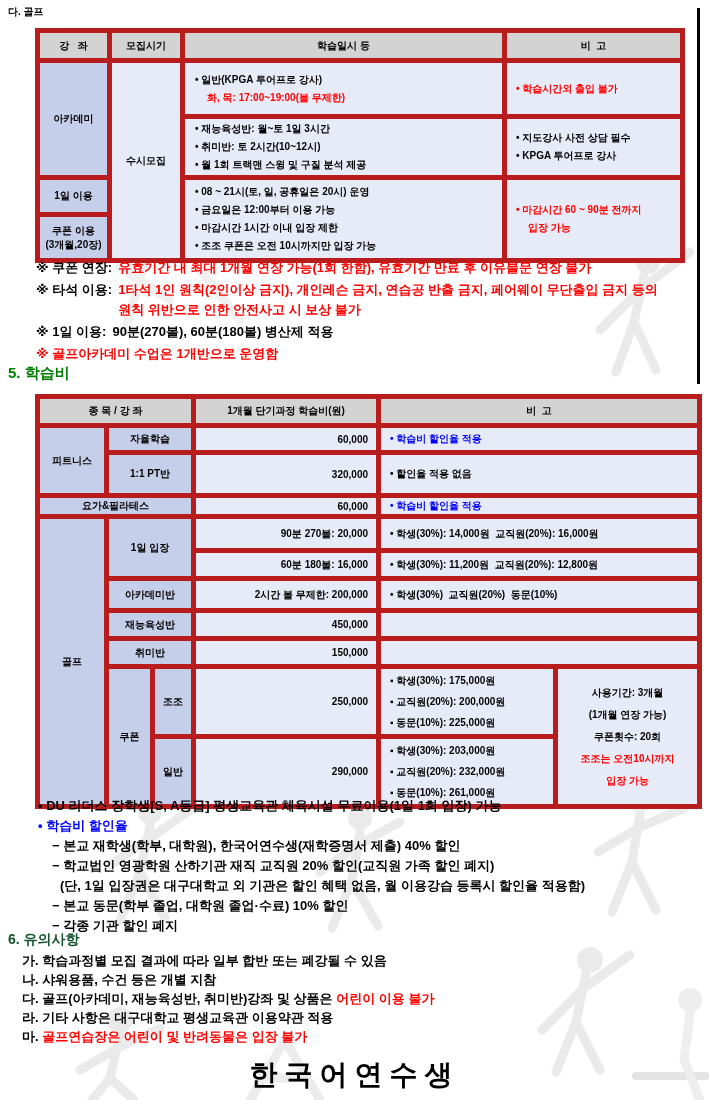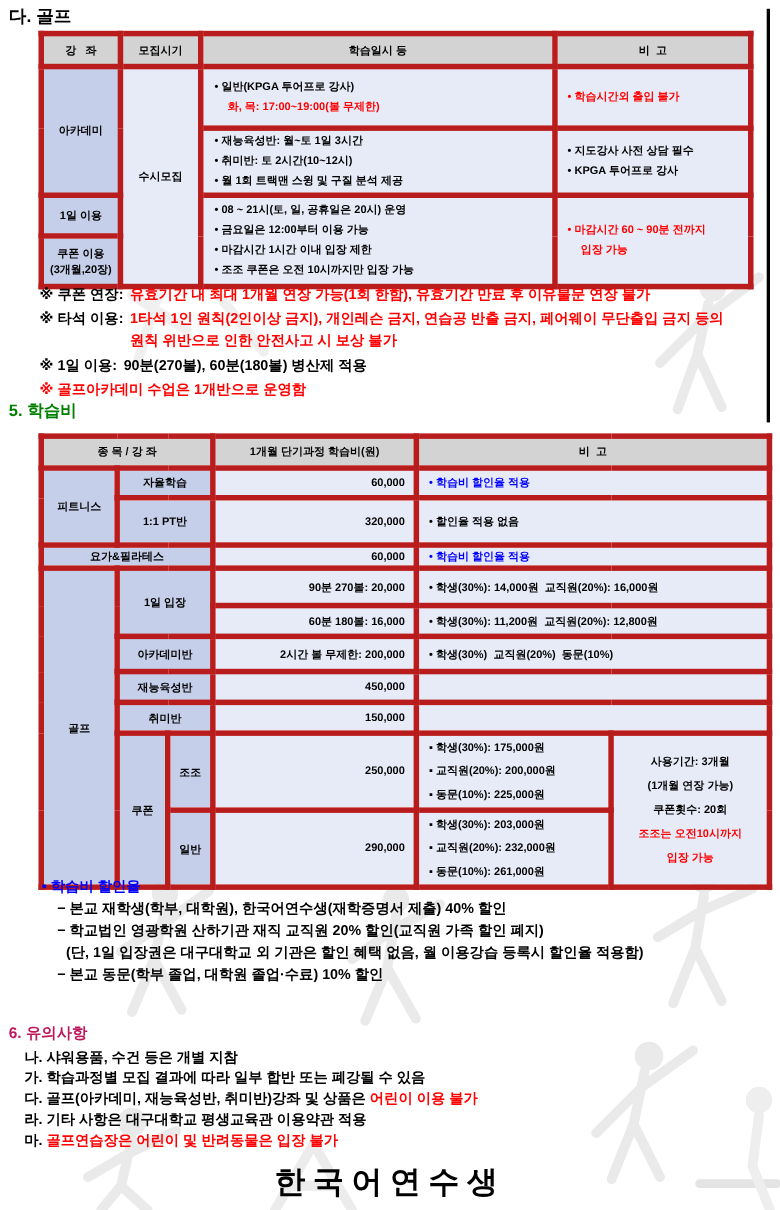--- a/index.html
+++ b/index.html
@@ -5,21 +5,21 @@
   html,body { margin:0; padding:0; background:#fff; }
   #page {
     position:relative; width:709px; height:1100px; background:#fff;
     overflow:hidden; font-family:"Liberation Sans","DejaVu Sans",sans-serif;
     font-weight:700; color:#000;
   }
   
   #page svg.wm { position:absolute; left:0; top:0; z-index:0; }
   .layer { position:absolute; z-index:1; }
 
-  .h-black { font-size:16px; }
+  .h-black { font-size:10px; }
   .h-green { font-size:15px; color:#008000; }
 
   table.tbl { border-collapse:collapse; table-layout:fixed; }
   table.tbl td {
     border:5px solid #b91c1c; vertical-align:middle;
     font-size:10px; font-weight:700; overflow:hidden;
   }
   td.hd  { background:#d3d3d3; text-align:center; }
   td.lbl { background:#c6cfe9; text-align:center; }
   td.cell{ background:#e7ebf7; }
@@ -35,21 +35,21 @@
 
   .note-row { display:flex; font-size:13px; line-height:20px; margin-bottom:2px; }
   .note-row .lab { white-space:nowrap; margin-right:6px; }
   .note-row .body div { white-space:nowrap; }
 
   .fee-notes div { font-size:13px; line-height:20px; white-space:nowrap; }
   .fee-notes .sub  { padding-left:14px; }
   .fee-notes .sub2 { padding-left:22px; }
 
   .notice div { font-size:13px; line-height:19px; white-space:nowrap; padding-left:14px; }
-  .notice .title { font-size:14px; color:#be185d; padding-left:0; margin-bottom:2px; }
+  .notice .title { font-size:14px; color:#14532d; padding-left:0; margin-bottom:2px; }
 
   .cp-notes { font-size:12.5px; }
   .cp-notes div { line-height:21px; white-space:nowrap; }
   .cp-info { text-align:center; font-size:13px; }
   .cp-info div { line-height:22px; white-space:nowrap; }
 
   #signature {
     position:absolute; left:0; top:1056px; width:709px; text-align:center;
     font-family:"Liberation Serif","DejaVu Serif",serif;
     font-size:28px; font-weight:700; letter-spacing:7px; z-index:1;
@@ -251,31 +251,33 @@
       <td class="cell notec cp-notes">
         <div>▪ 학생(30%): 203,000원</div>
         <div>▪ 교직원(20%): 232,000원</div>
         <div>▪ 동문(10%): 261,000원</div>
       </td>
     </tr>
   </tbody>
     </table>
 
   <div class="layer fee-notes" style="left:38px; top:796px; width:660px;">
+    <div>• DU 리더스 장학생[S, A등급] 평생교육관 체육시설 무료이용(1일 1회 입장) 가능</div>
     <div class="blue">• 학습비 할인율</div>
     <div class="sub">− 본교 재학생(학부, 대학원), 한국어연수생(재학증명서 제출) 40% 할인</div>
     <div class="sub">− 학교법인 영광학원 산하기관 재직 교직원 20% 할인(교직원 가족 할인 폐지)</div>
     <div class="sub2">(단, 1일 입장권은 대구대학교 외 기관은 할인 혜택 없음, 월 이용강습 등록시 할인율 적용함)</div>
     <div class="sub">− 본교 동문(학부 졸업, 대학원 졸업·수료) 10% 할인</div>
+    <div class="sub">− 각종 기관 할인 폐지</div>
   </div>
 
   <div class="layer notice" style="left:8px; top:930px; width:690px;">
     <div class="title">6. 유의사항</div>
+    <div>가. 학습과정별 모집 결과에 따라 일부 합반 또는 폐강될 수 있음</div>
     <div>나. 샤워용품, 수건 등은 개별 지참</div>
-    <div>가. 학습과정별 모집 결과에 따라 일부 합반 또는 폐강될 수 있음</div>
     <div><span>다. 골프(아카데미, 재능육성반, 취미반)강좌 및 상품은 </span><span class="red">어린이 이용 불가</span></div>
     <div>라. 기타 사항은 대구대학교 평생교육관 이용약관 적용</div>
     <div><span>마. </span><span class="red">골프연습장은 어린이 및 반려동물은 입장 불가</span></div>
   </div>
 
   <div id="signature">한국어연수생</div>
 
 </div>
 
 </body></html>

